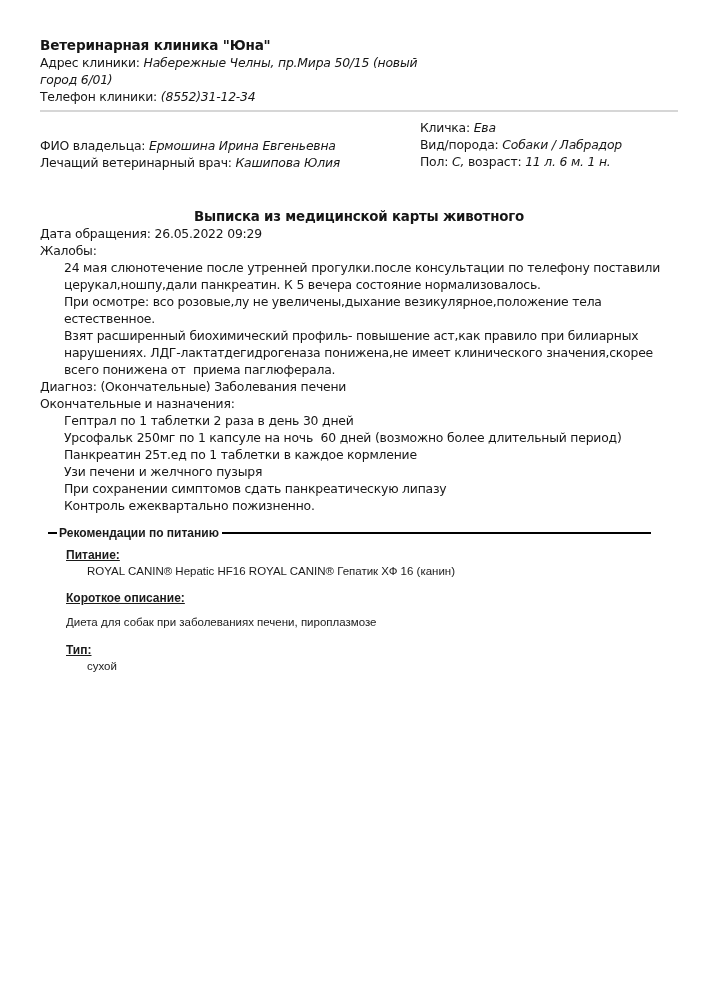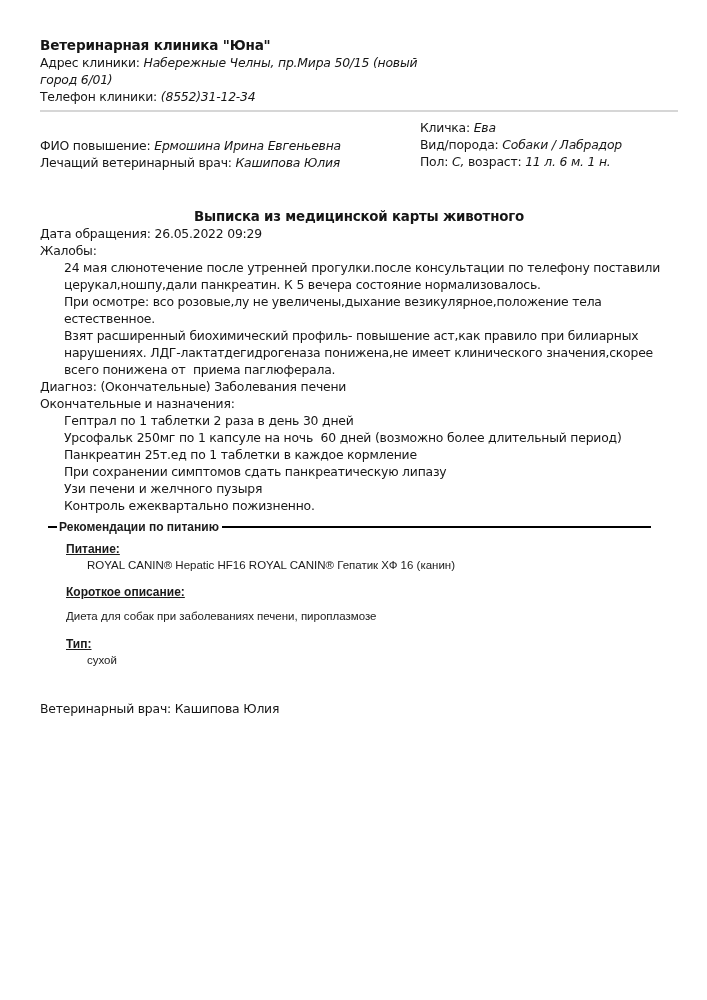--- a/index.html
+++ b/index.html
@@ -52,21 +52,21 @@
   }
   .record-title {
     text-align: center;
     font-weight: bold;
     font-size: 13.4px;
     margin-top: 37px;
   }
   .line { white-space: pre; margin-left: 24px; }
   .b { font-weight: normal; }
   .nutrition-box {
-    margin-top: 6px;
+    margin-top: 12px;
     margin-left: 8px;
     width: 603px;
     font-family: "Liberation Sans", sans-serif;
     font-size: 11.5px;
     line-height: 14px;
     letter-spacing: 0;
     color: #1a1a1a;
   }
   .nutrition-legend {
     display: flex;
@@ -111,21 +111,21 @@
   <div>
     <div class="clinic-name">Ветеринарная клиника "Юна"</div>
     <div class="clinic-address"><span class="lbl">Адрес клиники: </span><span class="val">Набережные Челны, пр.Мира 50/15 (новый город 6/01)</span></div>
     <div><span class="lbl">Телефон клиники: </span><span class="val">(8552)31-12-34</span></div>
   </div>
 
   <div class="divider"></div>
 
   <div class="parties">
     <div class="left-col">
-      <div><span class="lbl">ФИО повышение: </span><span class="val">Ермошина Ирина Евгеньевна</span></div>
+      <div><span class="lbl">ФИО владельца: </span><span class="val">Ермошина Ирина Евгеньевна</span></div>
       <div><span class="lbl">Лечащий ветеринарный врач: </span><span class="val">Кашипова Юлия</span></div>
     </div>
     <div class="right-col">
       <div><span class="lbl">Кличка: </span><span class="val">Ева</span></div>
       <div><span class="lbl">Вид/порода: </span><span class="val">Собаки / Лабрадор</span></div>
       <div><span class="lbl">Пол: </span><span class="val">С,</span><span class="lbl"> возраст: </span><span class="val">11 л. 6 м. 1 н.</span></div>
     </div>
   </div>
 
   <div class="record-title">Выписка из медицинской карты животного</div>
@@ -143,36 +143,35 @@
     <div class="line">всего понижена от  приема паглюферала.</div>
   </div>
 
   <div><span class="b">Диагноз: </span><span>(Окончательные) Заболевания печени</span></div>
 
   <div>
     <div class="b">Окончательные и назначения:</div>
     <div class="line">Гептрал по 1 таблетки 2 раза в день 30 дней</div>
     <div class="line">Урсофальк 250мг по 1 капсуле на ночь  60 дней (возможно более длительный период)</div>
     <div class="line">Панкреатин 25т.ед по 1 таблетки в каждое кормление</div>
+    <div class="line">Узи печени и желчного пузыря</div>
     <div class="line">При сохранении симптомов сдать панкреатическую липазу</div>
-    <div class="line">Узи печени и желчного пузыря</div>
     <div class="line">Контроль ежеквартально пожизненно.</div>
   </div>
 
   <div class="nutrition-box">
     <div class="nutrition-legend">
       <div class="tick"></div>
       <div class="legend-text">Рекомендации по питанию</div>
       <div class="rule"></div>
     </div>
     <div class="nutrition-body">
       <div class="nut-label mt8">Питание:</div>
       <div class="mt2">ROYAL CANIN® Hepatic HF16 ROYAL CANIN® Гепатик ХФ 16 (канин)</div>
       <div class="nut-label mt13">Короткое описание:</div>
       <div class="mt10">Диета для собак при заболеваниях печени, пироплазмозе</div>
       <div class="nut-label mt14">Тип:</div>
       <div class="mt2">сухой</div>
     </div>
   </div>
 
-  <div class="vet-signature"><span class="lbl">Ветеринарный врач: </span><span>Кашипова Юлия</span></div>
 
 </div>
 
 </body></html>

